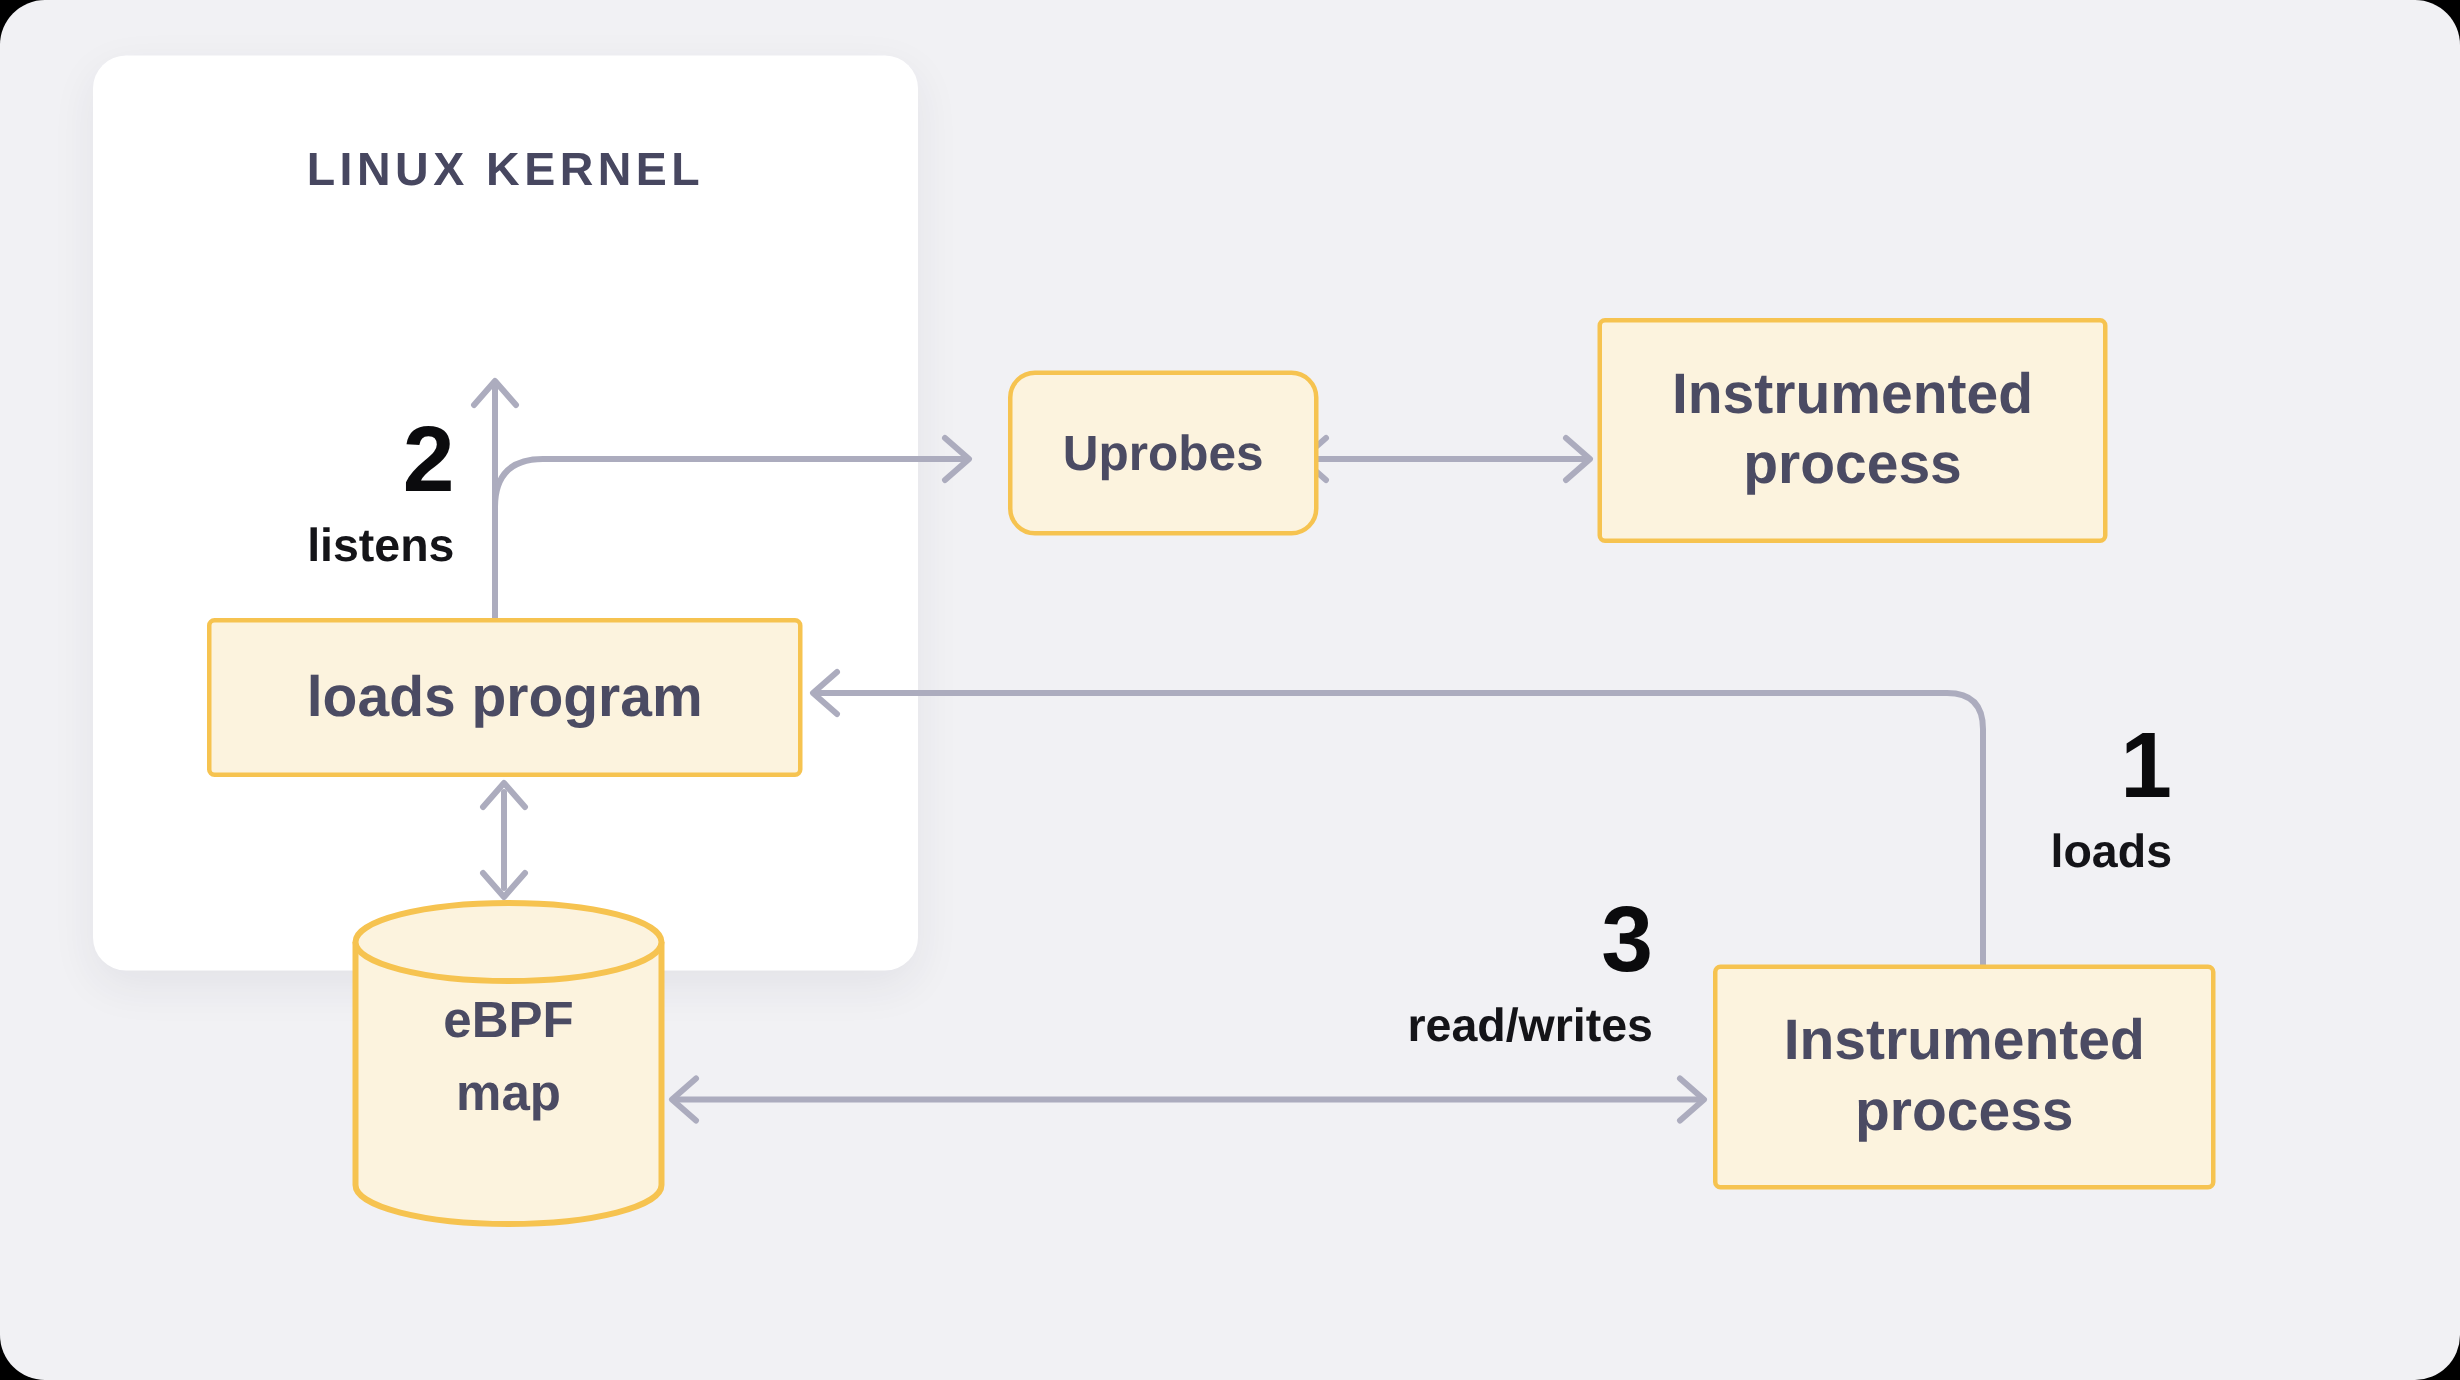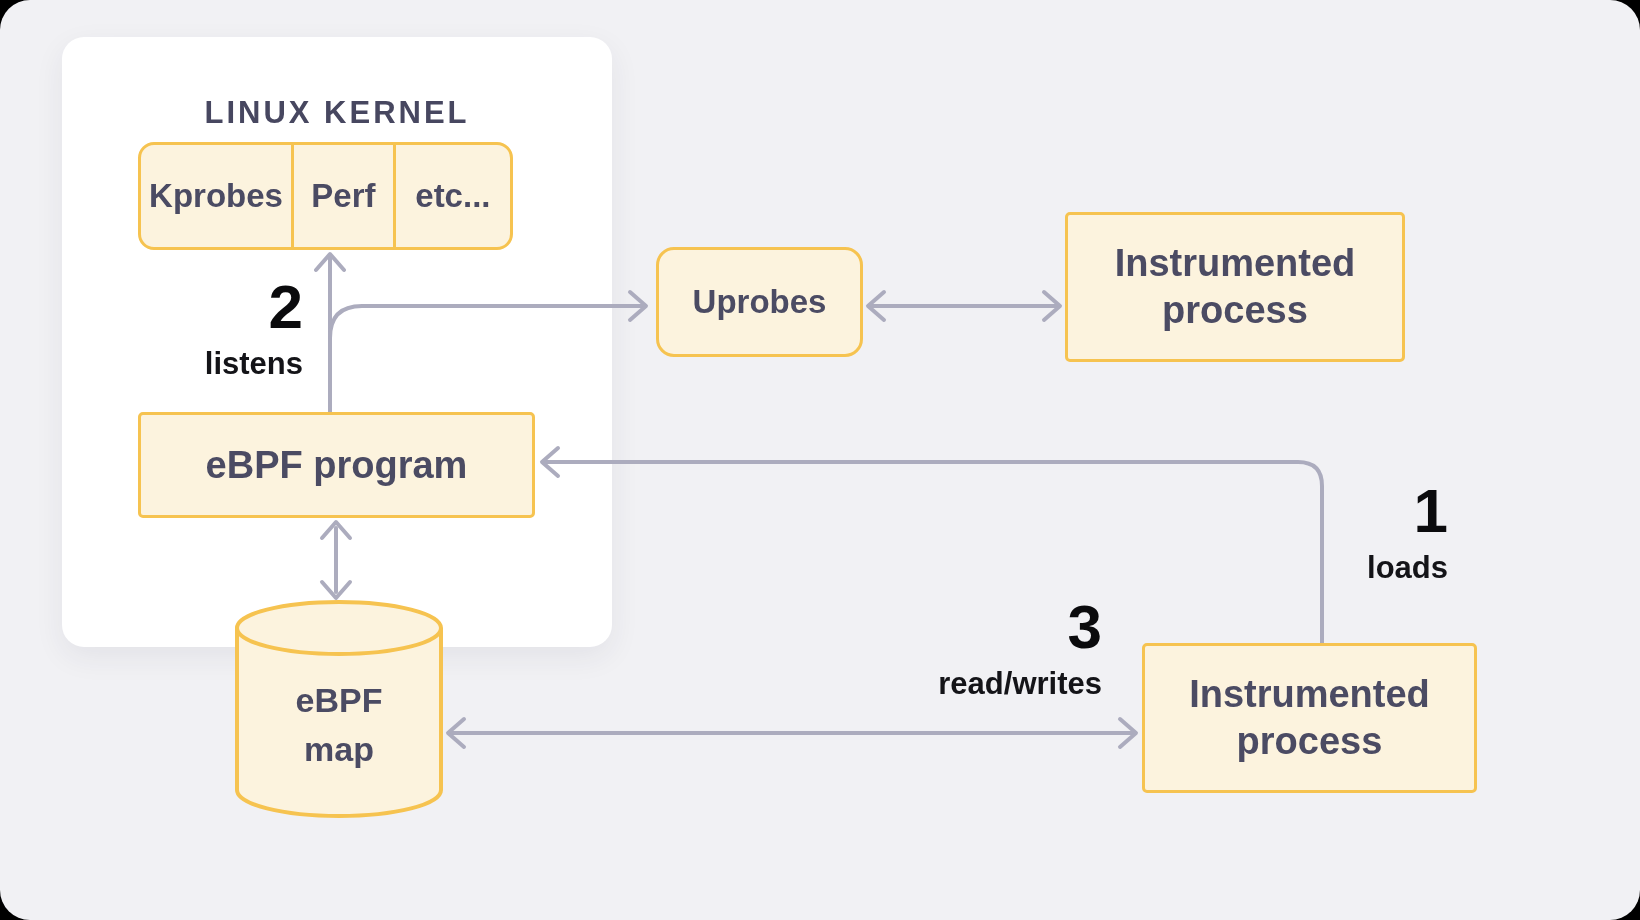--- a/index.html
+++ b/index.html
@@ -34,28 +34,28 @@
   .probe-row{
     position:absolute; z-index:3; left:138px; top:142px; width:375px; height:108px;
     background:var(--node-fill); border:3.5px solid var(--node-border); border-radius:16px;
     display:flex; overflow:hidden;
   }
   .probe-cell{
     display:flex; align-items:center; justify-content:center;
     color:var(--node-text); font-size:33px; font-weight:600;
   }
   .probe-cell + .probe-cell{border-left:3.5px solid var(--node-border);}
-  .node-uprobes{left:656px; top:247px; width:207px; height:110px; font-size:33px; border-radius:18px;}
+  .node-uprobes{left:672px; top:247px; width:207px; height:110px; font-size:33px; border-radius:18px;}
   .node-program{left:138px; top:412px; width:397px; height:106px; font-size:38px;}
   .node-proc-top{left:1065px; top:212px; width:340px; height:150px; font-size:38px; line-height:1.25;}
   .node-proc-bottom{left:1142px; top:643px; width:335px; height:150px; font-size:38px; line-height:1.25;}
   .multiline{white-space:pre-line;}
   .cylinder-svg{position:absolute; left:231px; top:596px; z-index:3;}
   .map-label{
-    position:absolute; z-index:4; left:235px; top:676px; width:208px; text-align:center;
+    position:absolute; z-index:4; left:235px; top:656px; width:208px; text-align:center;
     color:var(--node-text); font-size:34px; font-weight:600; line-height:1.45; white-space:pre-line;
   }
   .annotation{position:absolute; z-index:4; text-align:right; color:var(--annotation-text);}
   .annotation .num{display:block; font-size:62px; font-weight:700; line-height:1;}
   .annotation .word{display:block; font-size:31px; font-weight:700; margin-top:8px; color:#141418;padding-left:10px;}
   .ann-listens{top:276px; right:1337px; width:240px;}
   .ann-loads{top:480px; right:192px; width:240px;}
   .ann-readwrites{top:596px; right:538px; width:300px;}
 </style>
 </head>
@@ -97,29 +97,24 @@
       <path class="arrow" d="M322 582 L336 598 L350 582"></path>
     </g>
 
     <g>
       <path class="arrow" d="M452 733 H1132"></path>
       <path class="arrow" d="M464 719 L448 733 L464 747"></path>
       <path class="arrow" d="M1120 719 L1136 733 L1120 747"></path>
     </g>
   </svg>
 
-  <div class="probe-row">
-    <div class="probe-cell" style="flex:155 0 0;">Kprobes</div>
-    <div class="probe-cell" style="flex:102 0 0;">Perf</div>
-    <div class="probe-cell" style="flex:118 0 0;">etc...</div>
-  </div>
 
   <div class="node node-uprobes">Uprobes</div>
 
-  <div class="node node-program">eBPF program</div>
+  <div class="node node-program">loads program</div>
 
   <svg class="cylinder-svg" width="216" height="226" viewBox="0 0 216 226">
     <path class="cyl-shape" d="M6 32 V194 A102 26 0 0 0 210 194 V32"></path>
     <ellipse class="cyl-shape" cx="108" cy="32" rx="102" ry="26"></ellipse>
   </svg>
   <div class="map-label">eBPF
 map</div>
 
   <div class="node node-proc-top multiline">Instrumented
 process</div>

